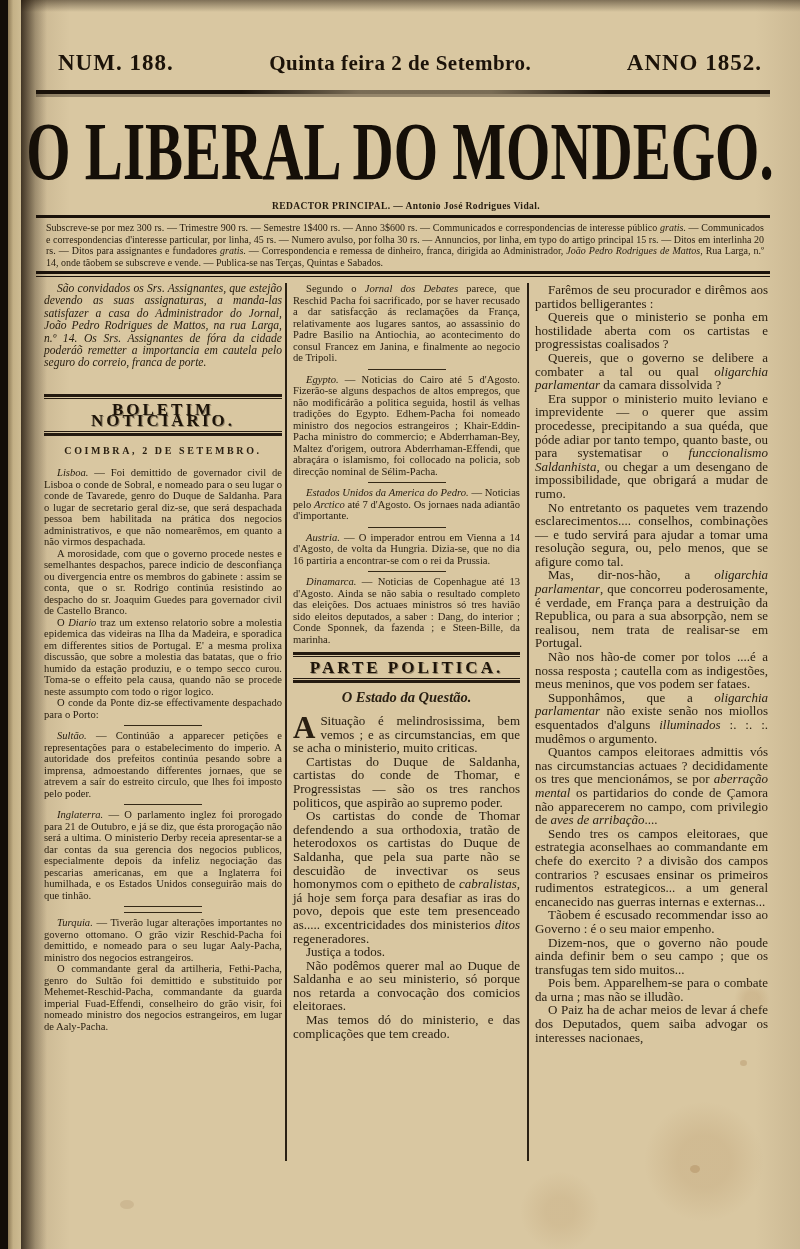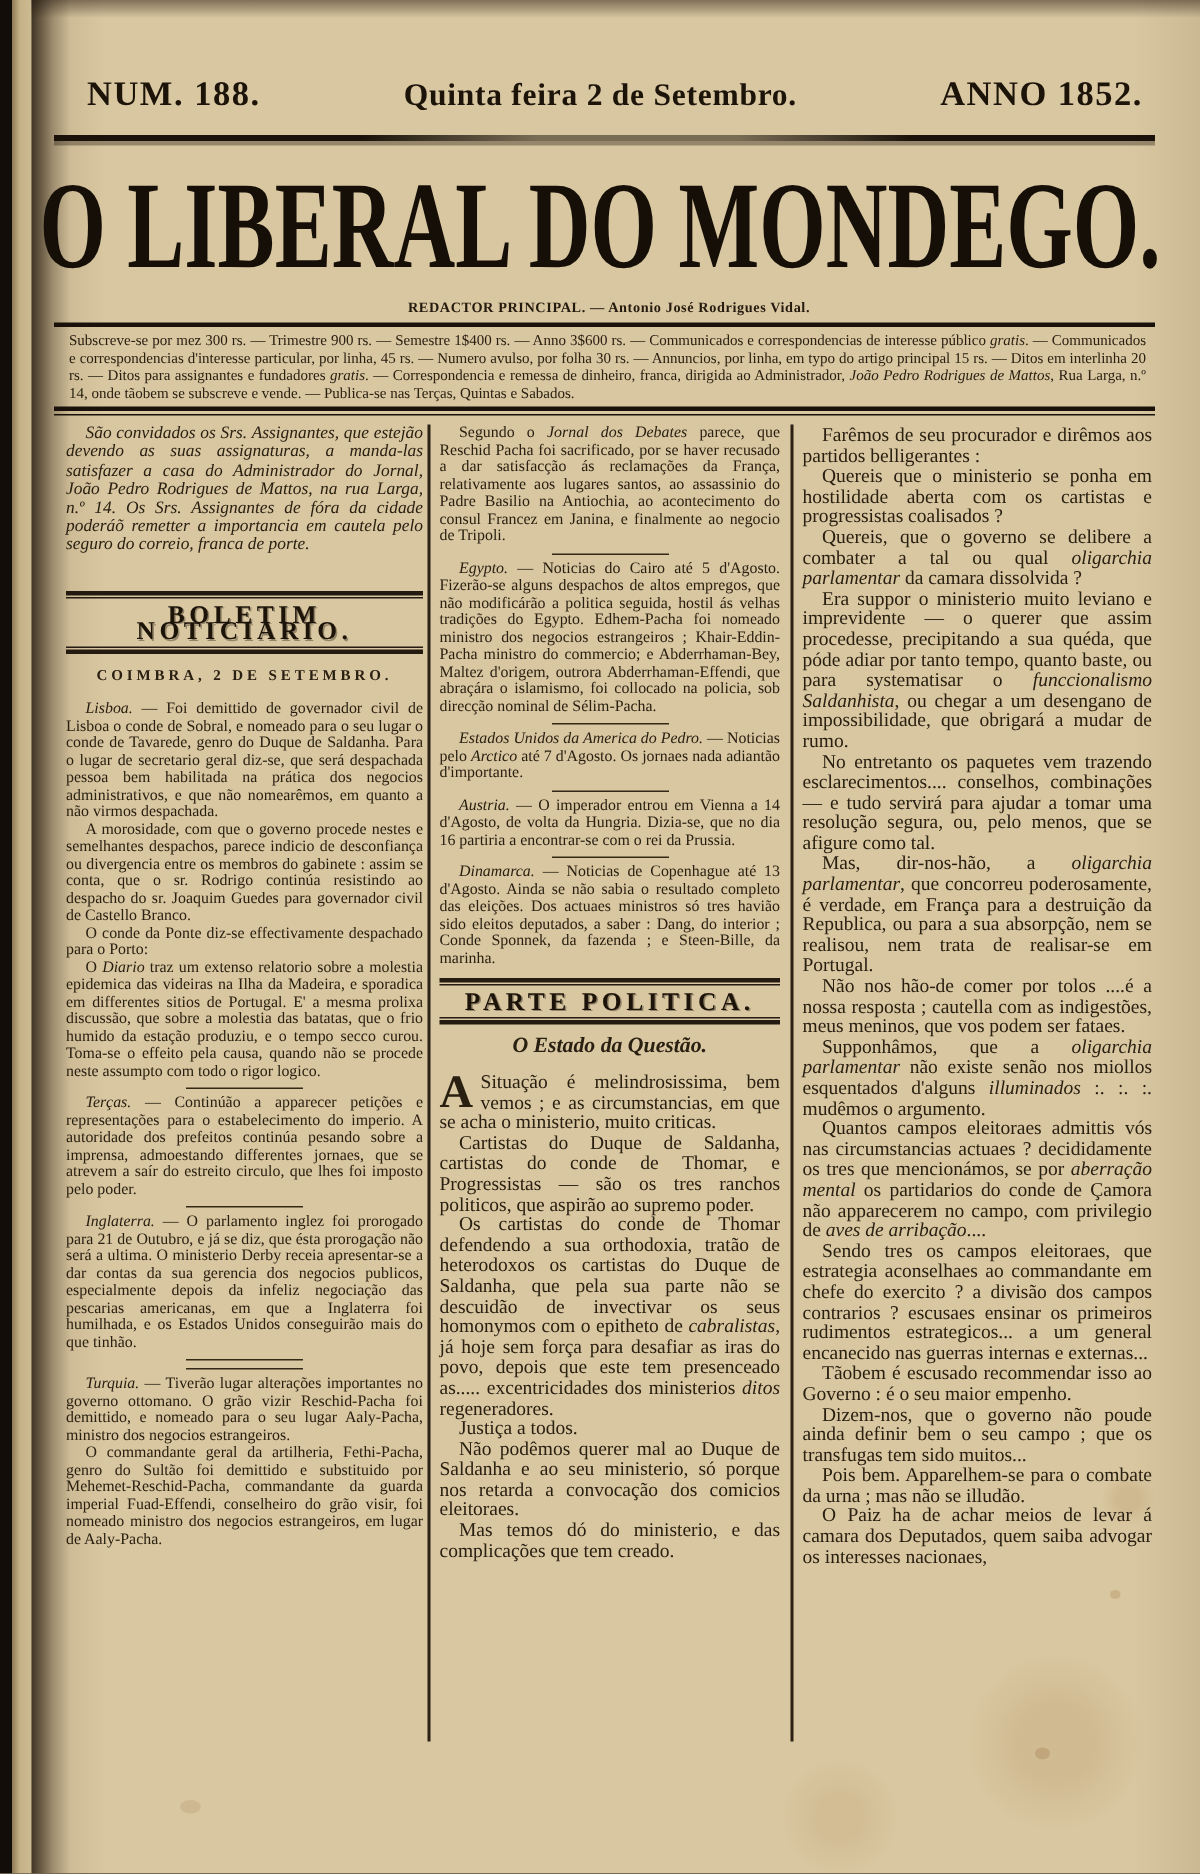--- a/index.html
+++ b/index.html
@@ -98,24 +98,24 @@
       <div class="sec-head">
         <div class="rt"></div>
         <div class="rn"></div>
         <div class="sec-title">BOLETIM NOTICIARIO.</div>
         <div class="rn"></div>
         <div class="rt"></div>
       </div>
       <div class="dateline">COIMBRA, 2 DE SETEMBRO.</div>
       <p class="para"><i>Lisboa.</i> — Foi demittido de governador civil de Lisboa o conde de Sobral, e nomeado para o seu lugar o conde de Tavarede, genro do Duque de Saldanha. Para o lugar de secretario geral diz-se, que será despachada pessoa bem habilitada na prática dos negocios administrativos, e que não nomearêmos, em quanto a não virmos despachada.</p>
       <p class="para">A morosidade, com que o governo procede nestes e semelhantes despachos, parece indicio de desconfiança ou divergencia entre os membros do gabinete : assim se conta, que o sr. Rodrigo continúa resistindo ao despacho do sr. Joaquim Guedes para governador civil de Castello Branco.</p>
+      <p class="para">O <i>Diario</i> traz um extenso relatorio sobre a molestia epidemica das videiras na Ilha da Madeira, e sporadica em differentes sitios de Portugal. E' a mesma prolixa discussão, que sobre a molestia das batatas, que o frio humido da estação produziu, e o tempo secco curou. Toma-se o effeito pela causa, quando não se procede neste assumpto com todo o rigor logico.</p>
       <p class="para">O conde da Ponte diz-se effectivamente despachado para o Porto:</p>
-      <p class="para">O <i>Diario</i> traz um extenso relatorio sobre a molestia epidemica das videiras na Ilha da Madeira, e sporadica em differentes sitios de Portugal. E' a mesma prolixa discussão, que sobre a molestia das batatas, que o frio humido da estação produziu, e o tempo secco curou. Toma-se o effeito pela causa, quando não se procede neste assumpto com todo o rigor logico.</p>
       <div class="item-rule"></div>
-      <p class="para"><i>Terças.</i> — Continúão a apparecer petições e representações para o estabelecimento do imperio. A autoridade dos prefeitos continúa pesando sobre a imprensa, admoestando differentes jornaes, que se atrevem a saír do estreito circulo, que lhes foi imposto pelo poder.</p>
+      <p class="para"><i>Sultão.</i> — Continúão a apparecer petições e representações para o estabelecimento do imperio. A autoridade dos prefeitos continúa pesando sobre a imprensa, admoestando differentes jornaes, que se atrevem a saír do estreito circulo, que lhes foi imposto pelo poder.</p>
       <div class="item-rule"></div>
       <p class="para"><i>Inglaterra.</i> — O parlamento inglez foi prorogado para 21 de Outubro, e já se diz, que ésta prorogação não será a ultima. O ministerio Derby receia apresentar-se a dar contas da sua gerencia dos negocios publicos, especialmente depois da infeliz negociação das pescarias americanas, em que a Inglaterra foi humilhada, e os Estados Unidos conseguirão mais do que tinhão.</p>
       <div class="item-rule"></div>
       <div class="item-rule"></div>
       <p class="para"><i>Turquia.</i> — Tiverão lugar alterações importantes no governo ottomano. O grão vizir Reschid-Pacha foi demittido, e nomeado para o seu lugar Aaly-Pacha, ministro dos negocios estrangeiros.</p>
       <p class="para">O commandante geral da artilheria, Fethi-Pacha, genro do Sultão foi demittido e substituido por Mehemet-Reschid-Pacha, commandante da guarda imperial Fuad-Effendi, conselheiro do grão visir, foi nomeado ministro dos negocios estrangeiros, em lugar de Aaly-Pacha.</p>
     </div>
   <div class="vrule vr1"></div>
   <div class="col col2">
       <p class="para">Segundo o <i>Jornal dos Debates</i> parece, que Reschid Pacha foi sacrificado, por se haver recusado a dar satisfacção ás reclamações da França, relativamente aos lugares santos, ao assassinio do Padre Basilio na Antiochia, ao acontecimento do consul Francez em Janina, e finalmente ao negocio de Tripoli.</p>
@@ -150,19 +150,19 @@
       <p class="para lg">Era suppor o ministerio muito leviano e imprevidente — o querer que assim procedesse, precipitando a sua quéda, que póde adiar por tanto tempo, quanto baste, ou para systematisar o <i>funccionalismo Saldanhista</i>, ou chegar a um desengano de impossibilidade, que obrigará a mudar de rumo.</p>
       <p class="para lg">No entretanto os paquetes vem trazendo esclarecimentos.... conselhos, combinações — e tudo servirá para ajudar a tomar uma resolução segura, ou, pelo menos, que se afigure como tal.</p>
       <p class="para lg">Mas, dir-nos-hão, a <i>oligarchia parlamentar</i>, que concorreu poderosamente, é verdade, em França para a destruição da Republica, ou para a sua absorpção, nem se realisou, nem trata de realisar-se em Portugal.</p>
       <p class="para lg">Não nos hão-de comer por tolos ....é a nossa resposta ; cautella com as indigestões, meus meninos, que vos podem ser fataes.</p>
       <p class="para lg">Supponhâmos, que a <i>oligarchia parlamentar</i> não existe senão nos miollos esquentados d'alguns <i>illuminados</i> :. :. :. mudêmos o argumento.</p>
       <p class="para lg">Quantos campos eleitoraes admittis vós nas circumstancias actuaes ? decididamente os tres que mencionámos, se por <i>aberração mental</i> os partidarios do conde de Çamora não apparecerem no campo, com privilegio de <i>aves de arribação</i>....</p>
       <p class="para lg">Sendo tres os campos eleitoraes, que estrategia aconselhaes ao commandante em chefe do exercito ? a divisão dos campos contrarios ? escusaes ensinar os primeiros rudimentos estrategicos... a um general encanecido nas guerras internas e externas...</p>
       <p class="para lg">Tãobem é escusado recommendar isso ao Governo : é o seu maior empenho.</p>
       <p class="para lg">Dizem-nos, que o governo não poude ainda definir bem o seu campo ; que os transfugas tem sido muitos...</p>
       <p class="para lg">Pois bem. Apparelhem-se para o combate da urna ; mas não se illudão.</p>
-      <p class="para lg">O Paiz ha de achar meios de levar á camara dos Deputados, quem saiba advogar os interesses nacionaes,</p>
+      <p class="para lg">O Paiz ha de achar meios de levar á chefe dos Deputados, quem saiba advogar os interesses nacionaes,</p>
     </div>
 
   <div class="stain s1"></div>
   <div class="stain s2"></div>
   <div class="stain s3"></div>
 </div>
 
 </body></html>

